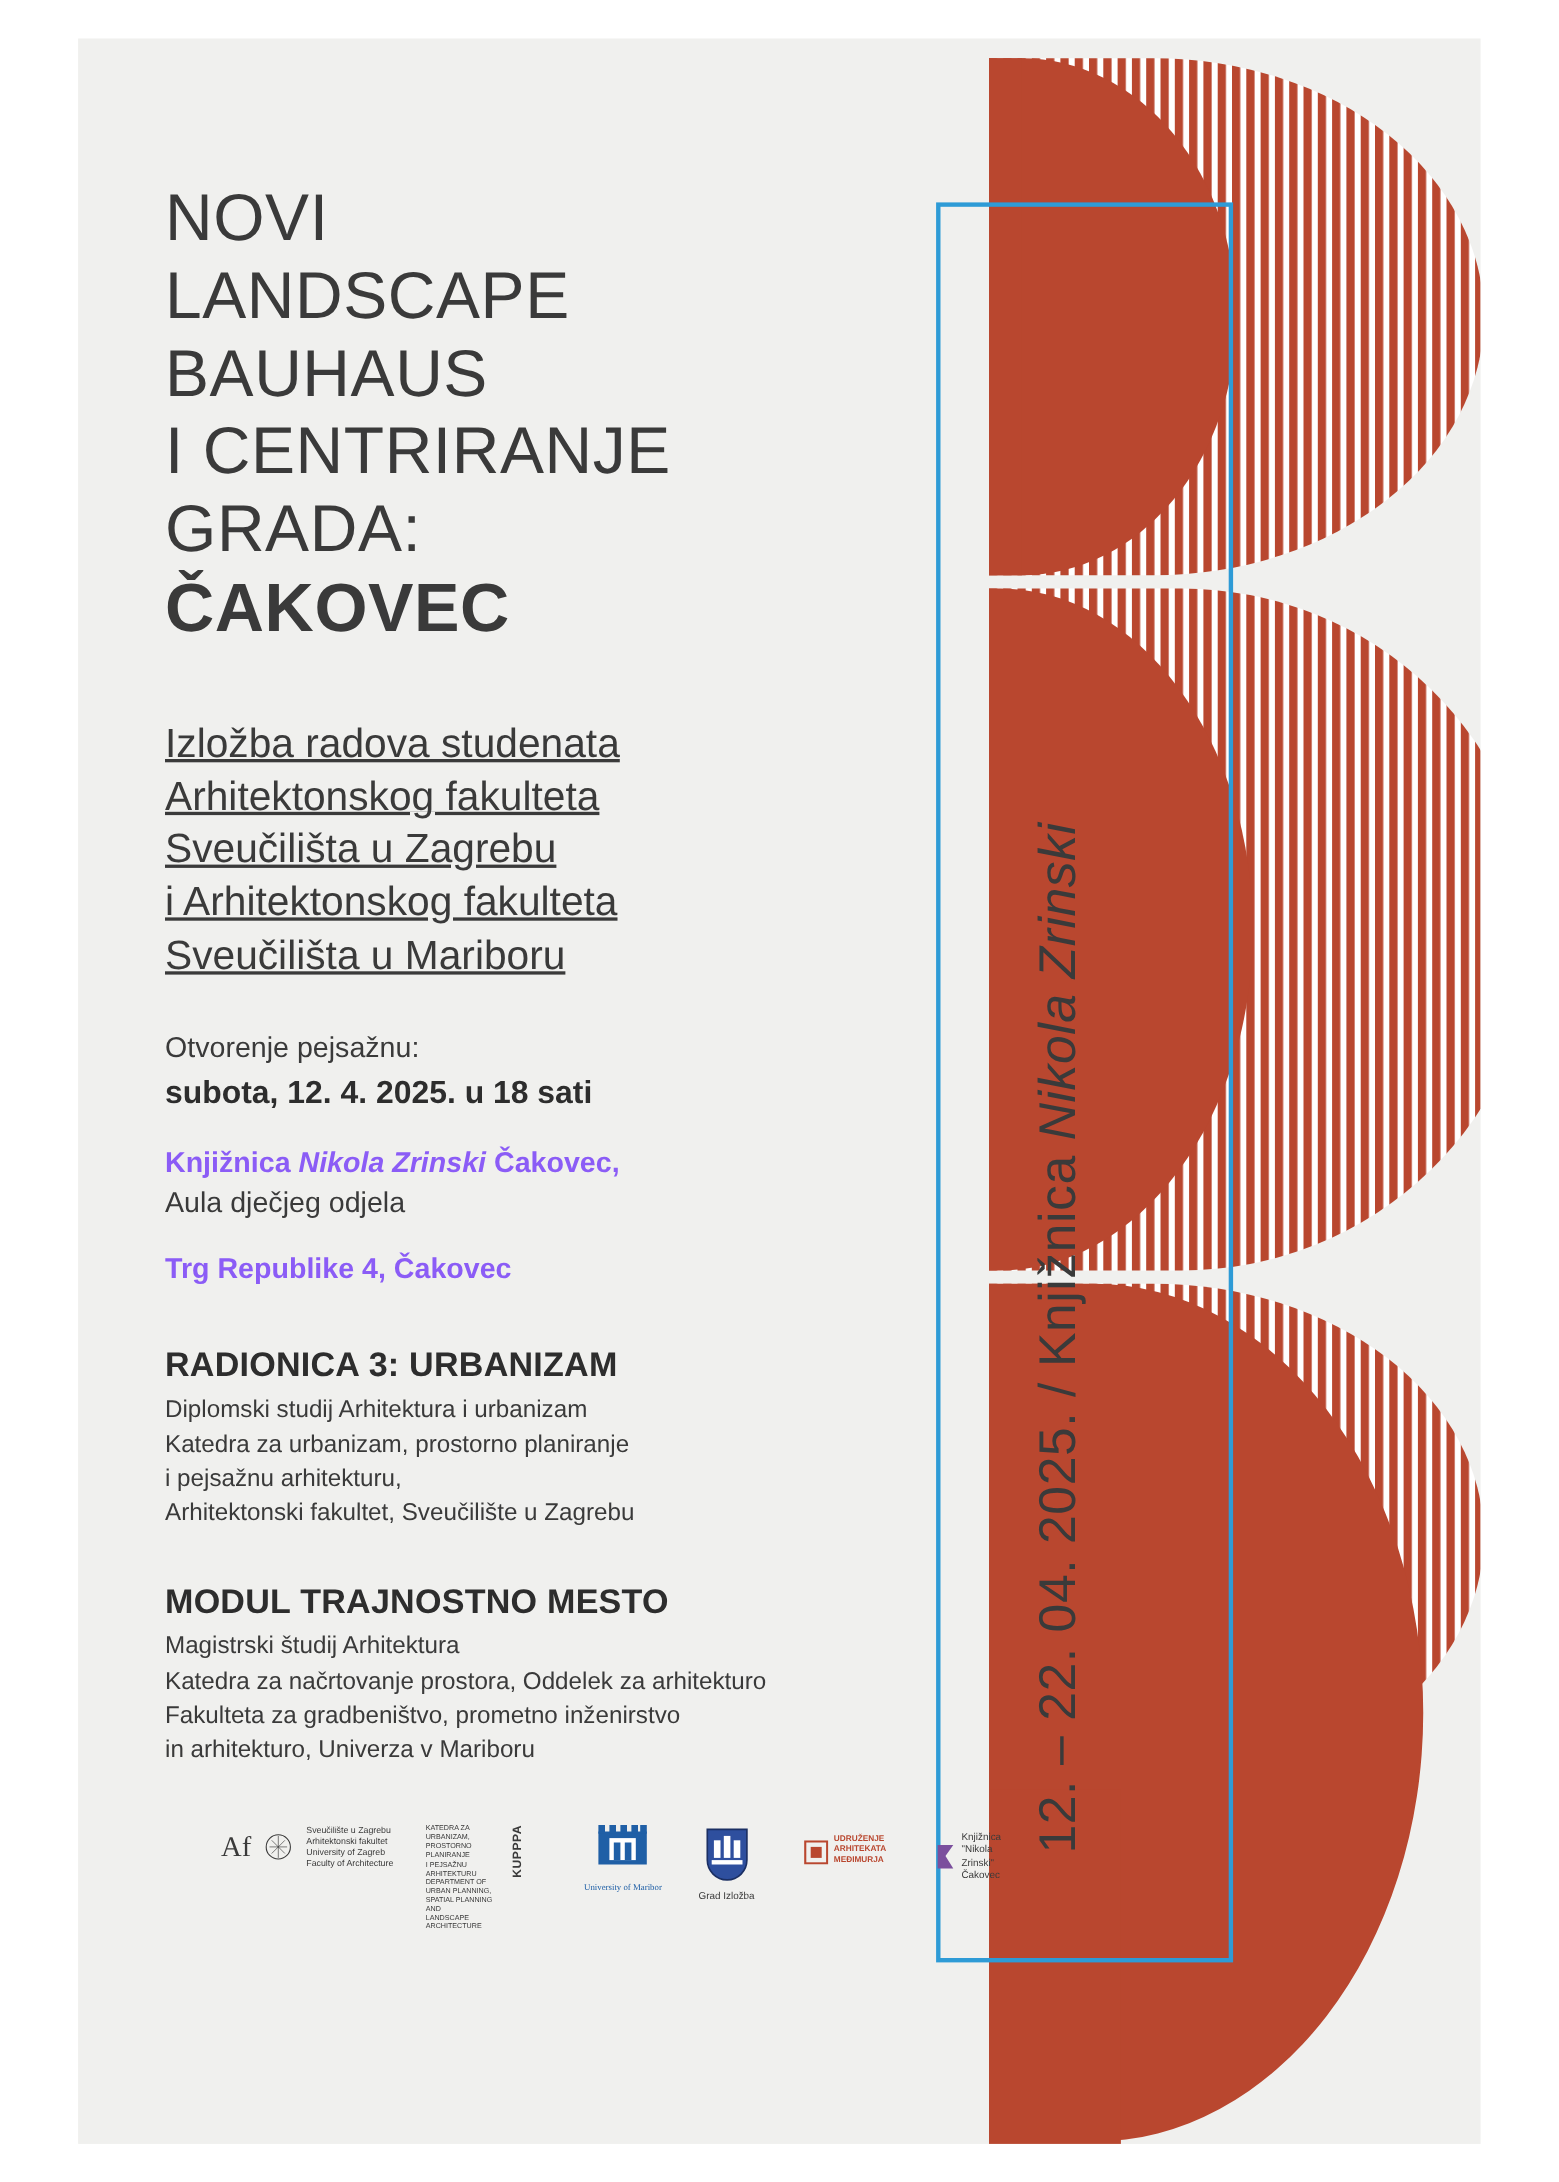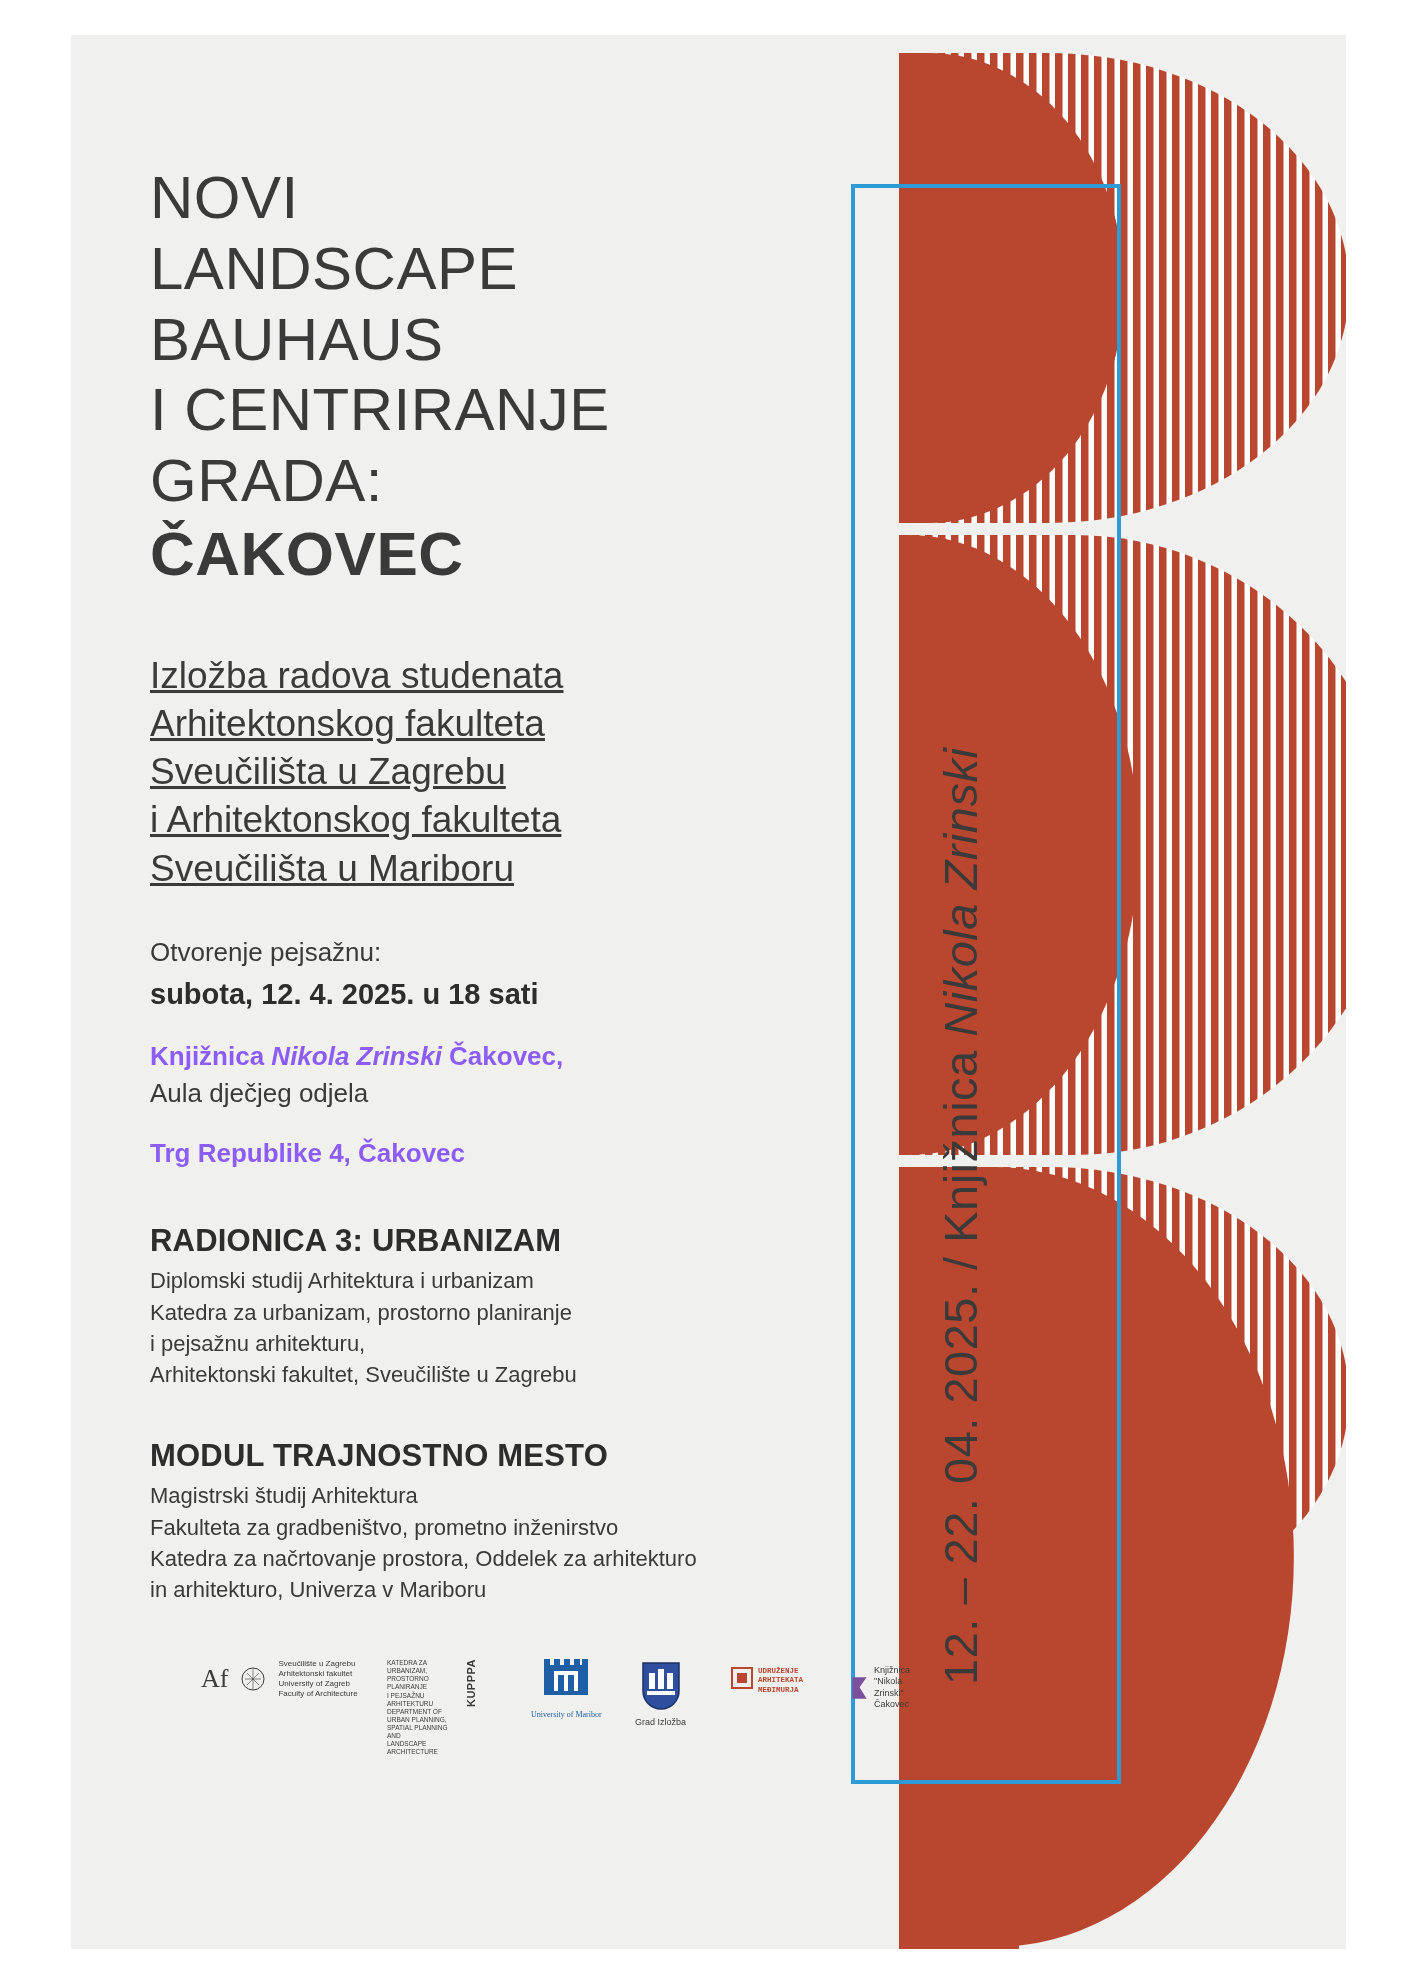--- a/index.html
+++ b/index.html
@@ -237,22 +237,22 @@
         <div>Katedra za urbanizam, prostorno planiranje</div>
         <div>i pejsažnu arhitekturu,</div>
         <div>Arhitektonski fakultet, Sveučilište u Zagrebu</div>
       </div>
     </div>
 
     <div class="block" style="margin-top:48px;">
       <div class="section-head">MODUL TRAJNOSTNO MESTO</div>
       <div class="section-body">
         <div>Magistrski študij Arhitektura</div>
+        <div>Katedra za načrtovanje prostora, Oddelek za arhitekturo</div>
         <div>Fakulteta za gradbeništvo, prometno inženirstvo</div>
-        <div>Katedra za načrtovanje prostora, Oddelek za arhitekturo</div>
         <div>in arhitekturo, Univerza v Mariboru</div>
       </div>
     </div>
 
   </div>
 
   <div id="logos">
 
     <div class="logo" style="left:0px;">
       <div style="display:flex;align-items:center;gap:12px;">
@@ -301,21 +301,21 @@
         <path d="M4,4 h36 v28 a18,18 0 0 1 -18,18 a18,18 0 0 1 -18,-18 Z" fill="#2e4f9e" stroke="#1b2f63" stroke-width="1.5"></path>
         <rect x="10" y="14" width="6" height="16" fill="#ffffff"></rect>
         <rect x="19" y="10" width="6" height="20" fill="#ffffff"></rect>
         <rect x="28" y="14" width="6" height="16" fill="#ffffff"></rect>
         <rect x="8" y="32" width="28" height="4" fill="#ffffff"></rect>
       </svg>
       <div class="logo-caption" style="font-size:9px;margin-top:2px;">Grad Izložba</div>
     </div>
 
     <div class="logo" style="left:530px;top:8px;">
-      <div style="display:flex;align-items:flex-start;gap:5px;font-family:Liberation Mono, monospace;">
+      <div style="display:flex;align-items:flex-end;gap:5px;">
         <svg width="22" height="22" viewBox="0 0 22 22">
           <rect x="1" y="1" width="20" height="20" fill="none" stroke="#b9472f" stroke-width="2"></rect>
           <rect x="6" y="6" width="10" height="10" fill="#b9472f"></rect>
         </svg>
         <span class="logo-caption" style="white-space:pre-line;color:#b9472f;font-weight:700;font-size:7.5px;">UDRUŽENJE
 ARHITEKATA
 MEĐIMURJA</span>
       </div>
     </div>
 

